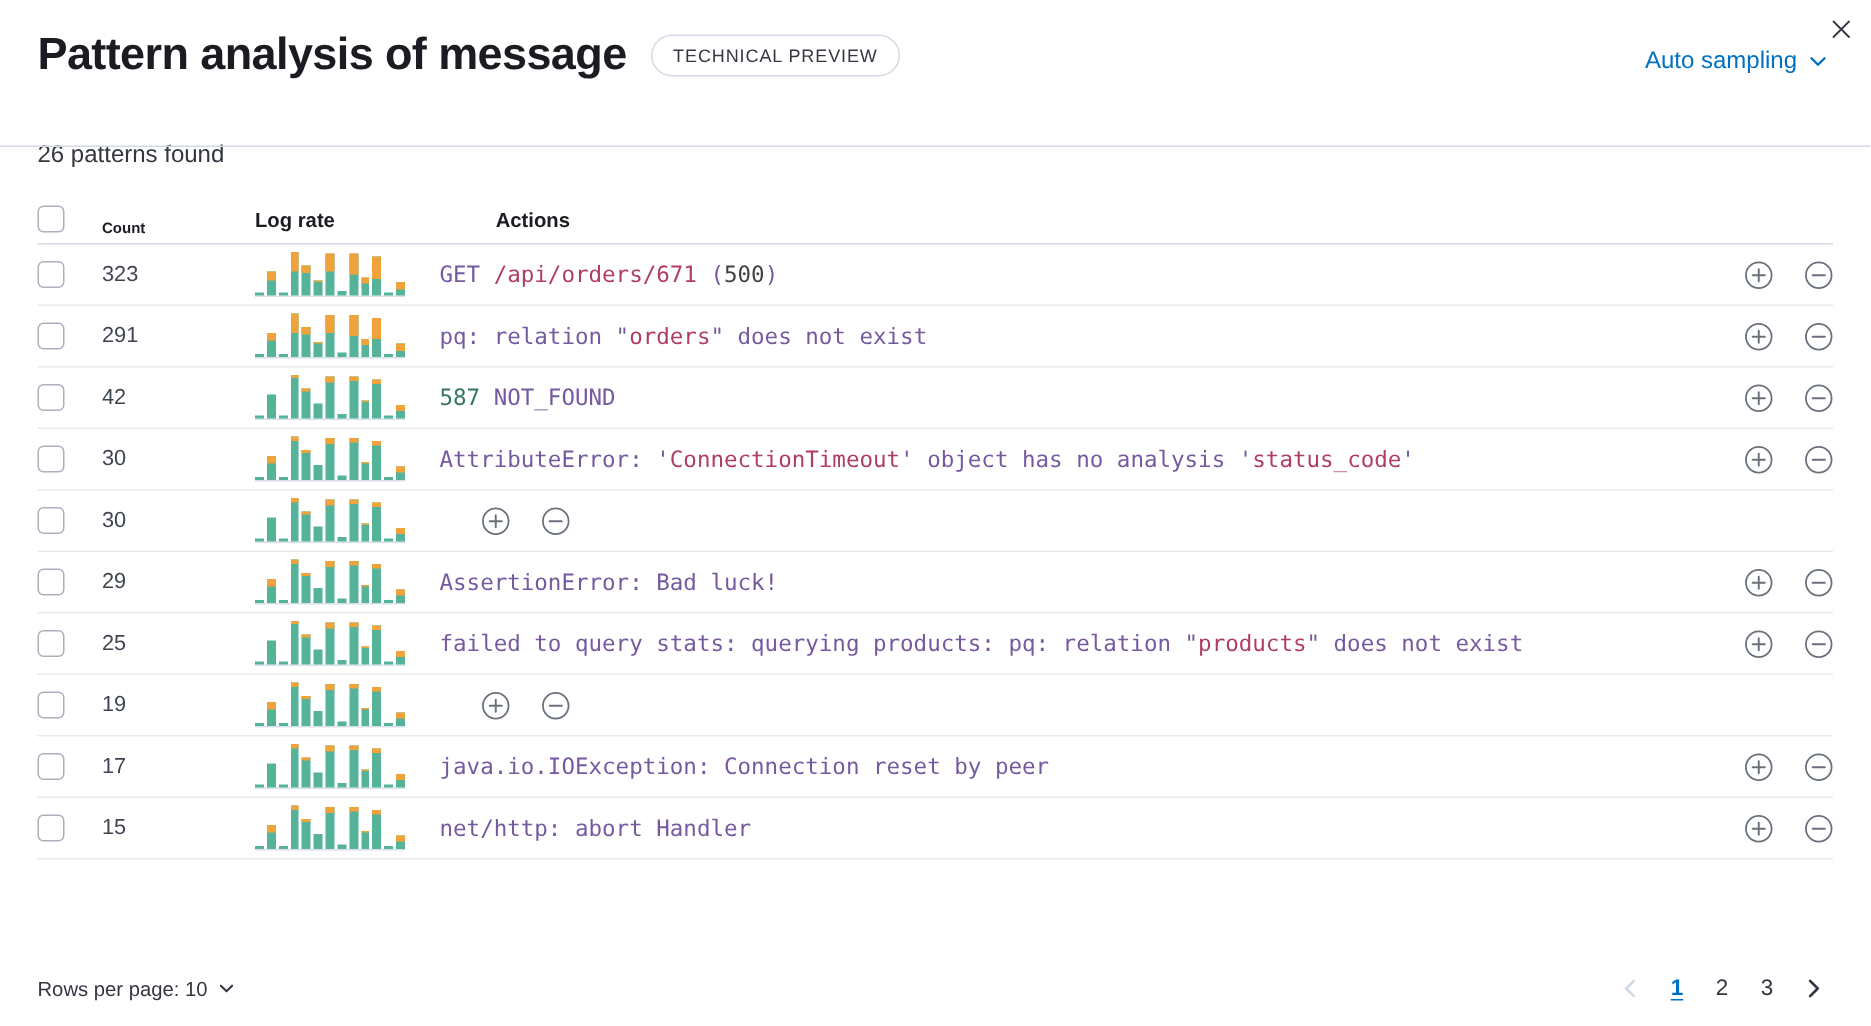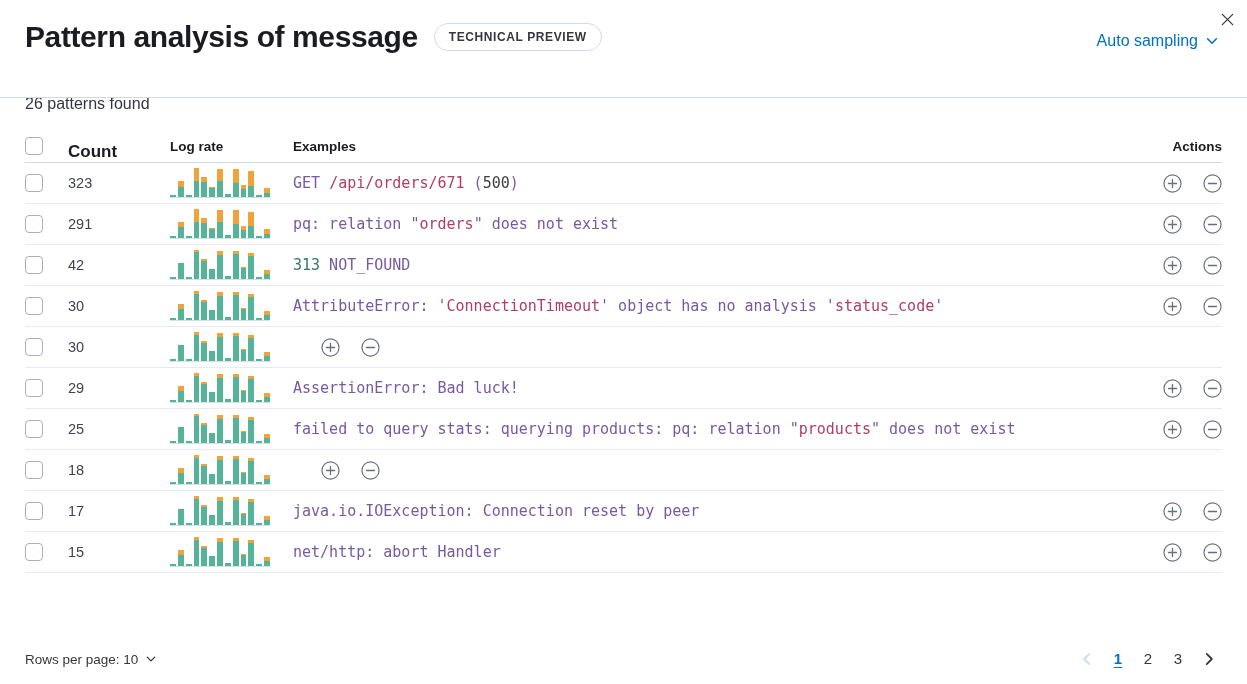--- a/index.html
+++ b/index.html
@@ -7,21 +7,21 @@
   body {
     width:1247px; height:684px; background:#ffffff; position:relative; overflow:hidden;
     font-family:"Liberation Sans", sans-serif; color:#343741;
   }
   
   .flyout-header { padding:20px 25px 0 25px; position:relative; }
   .title-row { display:flex; align-items:center; gap:16px; }
   .page-title { font-size:30px; font-weight:700; color:#1a1c21; margin:0; letter-spacing:-0.4px; }
   .badge {
     border:1px solid #d3dae6; border-radius:15px; padding:6px 14px;
-    font-size:12px; font-weight:700; letter-spacing:0.6px; color:#343741; white-space:nowrap;
+    font-size:12px; font-weight:400; letter-spacing:0.6px; color:#343741; white-space:nowrap;
     background:#fff;
   }
   .sampling {
     position:absolute; right:28px; top:32px; color:#0071c2; font-size:16px;
     display:flex; align-items:center; gap:7px; cursor:pointer; background:none; border:none;
     font-family:inherit; padding:0;
   }
   .close-btn { position:absolute; top:6px; right:6px; background:none; border:none; padding:6px; cursor:pointer; }
   .header-divider { position:absolute; left:0; right:0; top:97px; border-top:1px solid #d3dae6; }
 
@@ -95,23 +95,22 @@
 </div>
 
 <div class="content">
   <div class="summary">26 patterns found</div>
 
   <div class="pattern-table">
     <div class="thead">
       <div class="cell-cb">
         <span class="checkbox"></span>
       </div>
-      <div class="cell-count" style="font-size:17px;color:#1a1c21;margin-top:12px;">Count</div>
+      <div class="cell-count" style="font-size:10px;color:#1a1c21;margin-top:12px;">Count</div>
       <div class="cell-spark">Log rate</div>
-      <div class="cell-example" style="font-family:'Liberation Sans',sans-serif;font-size:13.5px;">Examples</div>
       <div class="cell-actions" style="font-size:13.5px;">Actions</div>
     </div>
     <div id="table-body">
   <div class="row">
     <div class="cell-cb">
       <span class="checkbox"></span>
     </div>
     <div class="cell-count">323</div>
     <div class="cell-spark">
       <div class="spark">
@@ -251,21 +250,21 @@
               </div>
               <div class="bar" style="height: 90%; background: rgb(84, 179, 153);">
                 <div class="cap" style="height: 10%; background: rgb(240, 163, 59);"></div>
               </div>
               <div class="bar" style="height: 8%; background: rgb(84, 179, 153);"></div>
               <div class="bar" style="height: 30%; background: rgb(84, 179, 153);">
                 <div class="cap" style="height: 45%; background: rgb(240, 163, 59);"></div>
               </div>
             </div>
     </div>
-    <div class="cell-example"><span style="color: rgb(53, 120, 95);">313</span><span style="color: rgb(118, 90, 160);"> NOT_FOUND</span></div>
+    <div class="cell-example"><span style="color: rgb(53, 120, 95);">587</span><span style="color: rgb(118, 90, 160);"> NOT_FOUND</span></div>
     <div class="cell-actions">
       <button class="icon-btn" title="Filter for pattern">
         <svg width="19" height="19" viewBox="0 0 16 16">
           <circle cx="8" cy="8" r="7.2" fill="none" stroke="#69707d" stroke-width="1"></circle>
           <path d="M8 4.6 V11.4 M4.6 8 H11.4" stroke="#69707d" stroke-width="1.1" stroke-linecap="round"></path>
         </svg>
       </button>
       <button class="icon-btn" title="Filter out pattern">
         <svg width="19" height="19" viewBox="0 0 16 16">
           <circle cx="8" cy="8" r="7.2" fill="none" stroke="#69707d" stroke-width="1"></circle>
@@ -487,21 +486,21 @@
           <path d="M4.6 8 H11.4" stroke="#69707d" stroke-width="1.1" stroke-linecap="round"></path>
         </svg>
       </button>
     </div>
   </div>
 
   <div class="row">
     <div class="cell-cb">
       <span class="checkbox"></span>
     </div>
-    <div class="cell-count">18</div>
+    <div class="cell-count">19</div>
     <div class="cell-spark">
       <div class="spark">
               <div class="bar" style="height: 8%; background: rgb(84, 179, 153);"></div>
               <div class="bar" style="height: 55%; background: rgb(84, 179, 153);">
                 <div class="cap" style="height: 28%; background: rgb(240, 163, 59);"></div>
               </div>
               <div class="bar" style="height: 6%; background: rgb(84, 179, 153);"></div>
               <div class="bar" style="height: 100%; background: rgb(84, 179, 153);">
                 <div class="cap" style="height: 10%; background: rgb(240, 163, 59);"></div>
               </div>

